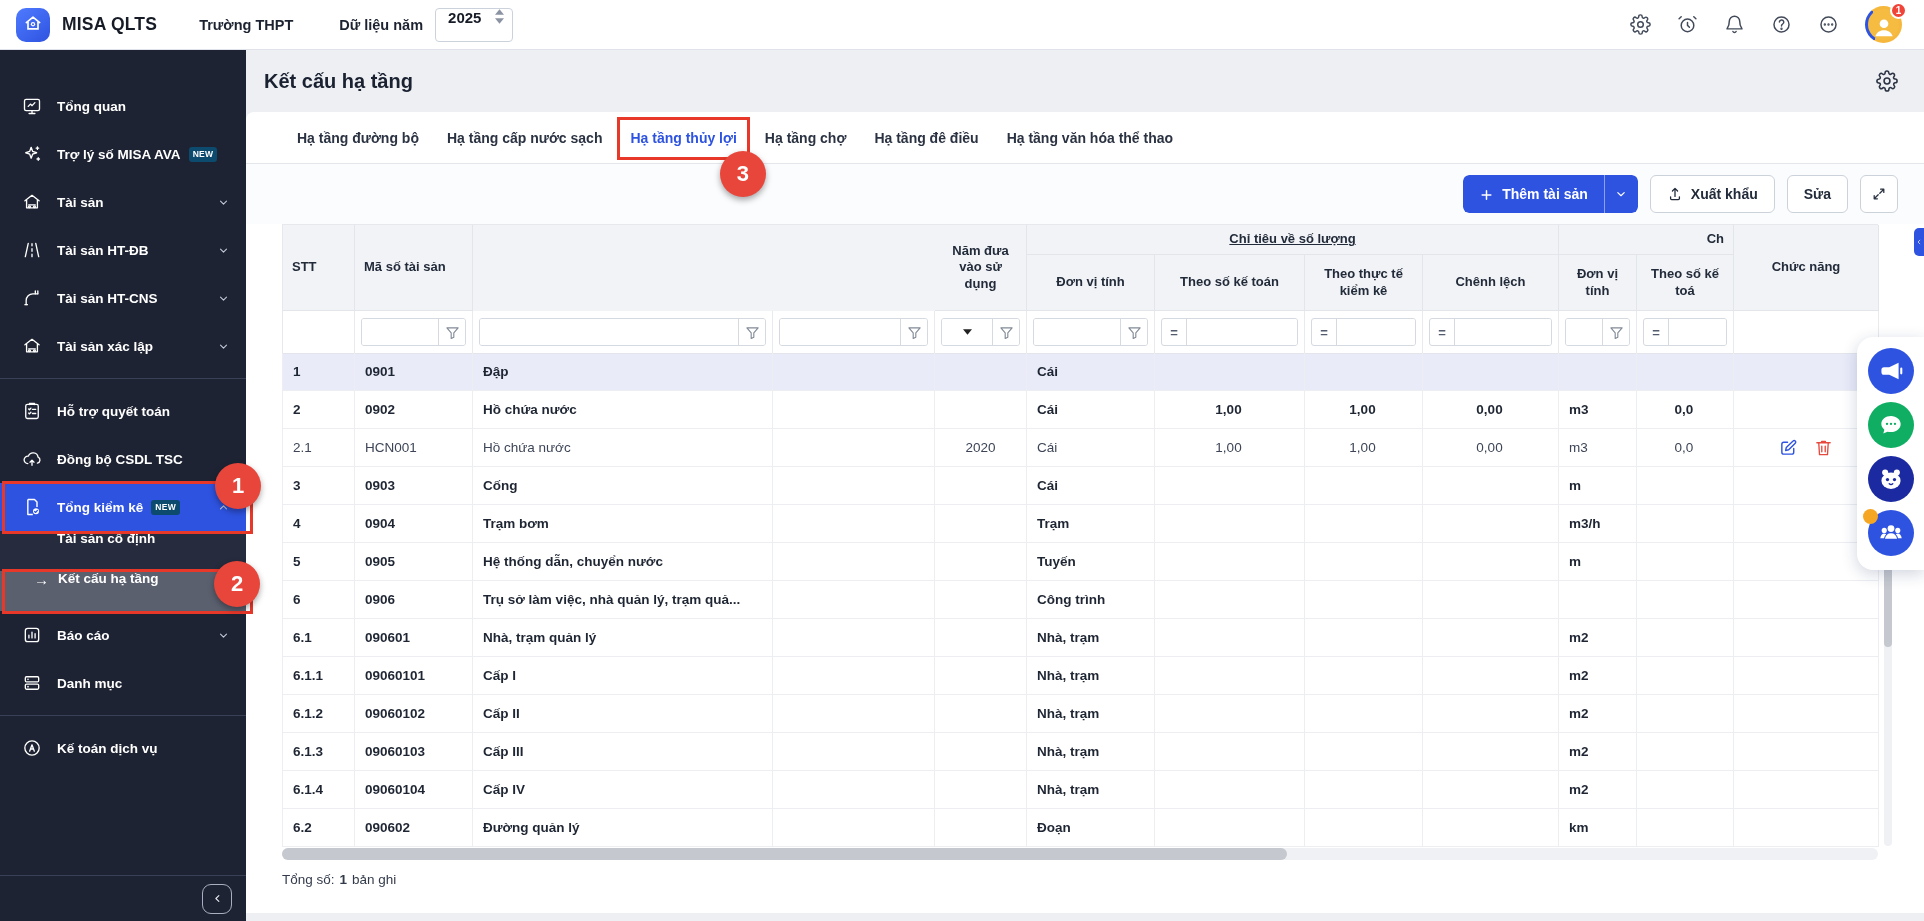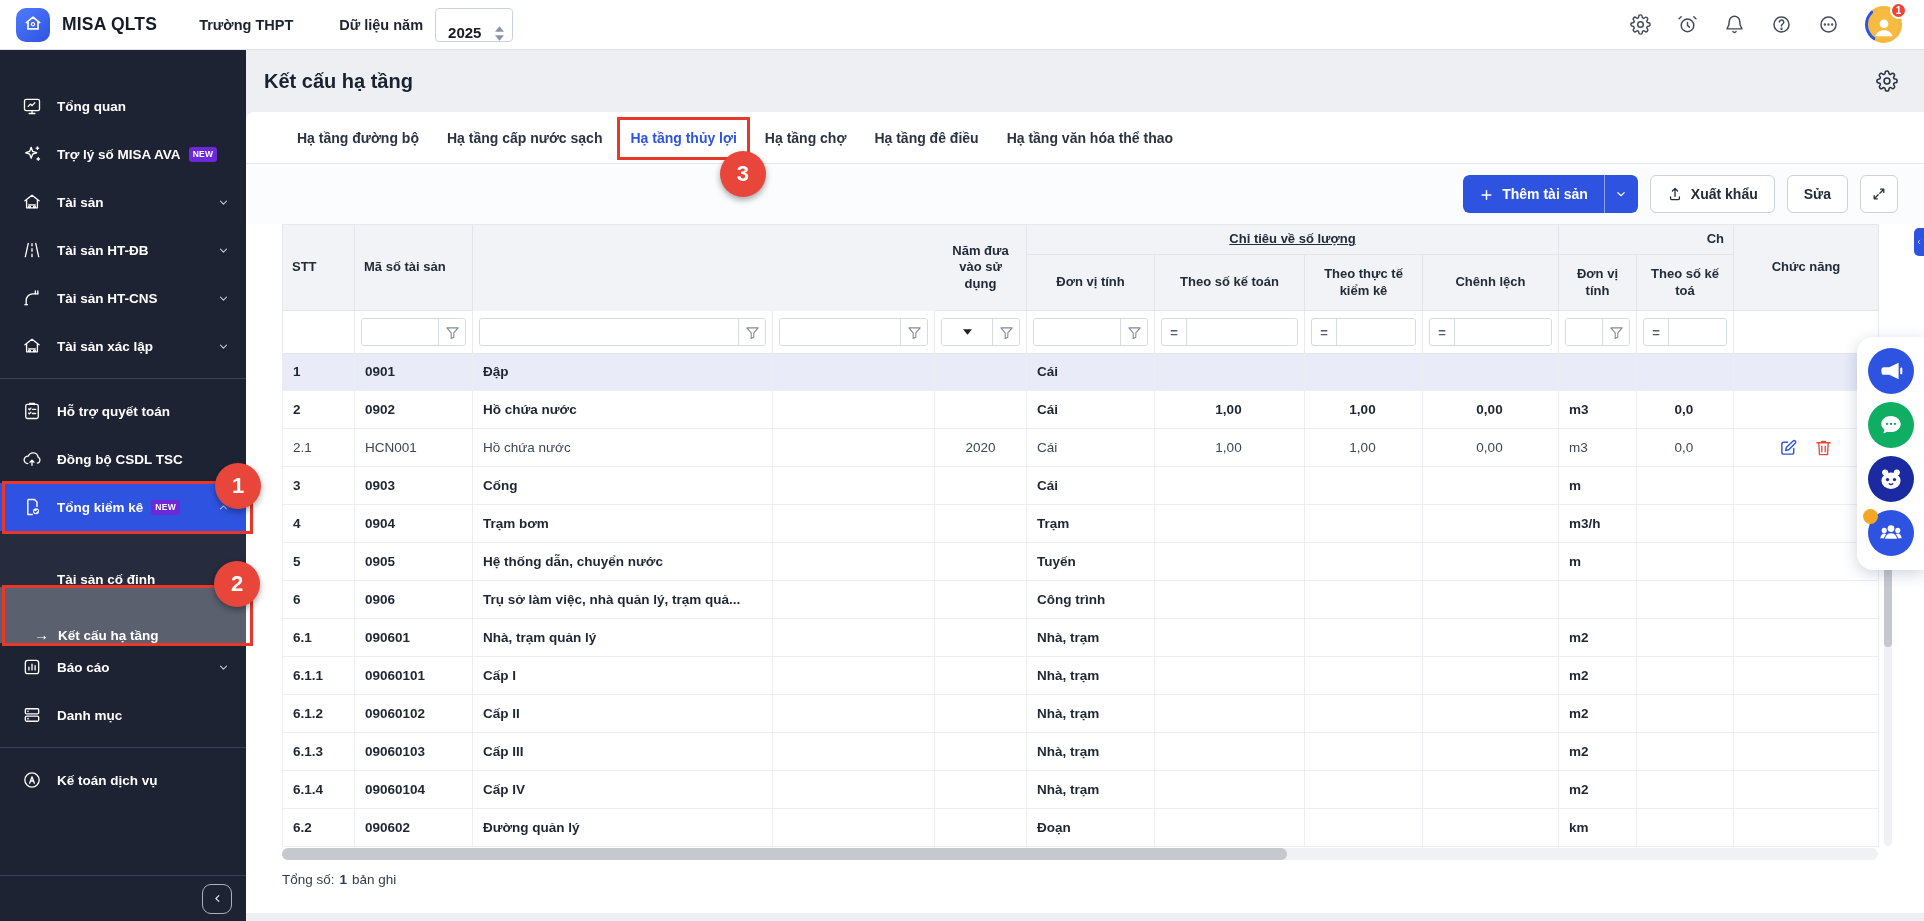--- a/index.html
+++ b/index.html
@@ -6,21 +6,21 @@
   body { font-family:"Liberation Sans","DejaVu Sans",sans-serif; }
   .page { position:relative; width:1924px; height:921px; overflow:hidden; background:#edeff3; }
 
   
   .topbar { height:50px; background:#fff; border-bottom:1px solid #dfe3e9; display:flex; align-items:center; padding:0 22px 0 16px; position:relative; z-index:20; }
   .logo { width:34px; height:34px; border-radius:10px; background:linear-gradient(140deg,#4f7bff,#2e53e0); display:flex; align-items:center; justify-content:center; }
   .logo svg { width:20px; height:20px; }
   .brand { font-size:17.5px; font-weight:800; color:#161b26; margin-left:12px; letter-spacing:.2px; }
   .org { font-size:14.5px; font-weight:700; color:#1c2230; margin-left:42px; }
   .yr-label { font-size:14.5px; font-weight:600; color:#1c2230; margin-left:46px; }
-  .yr-box { margin-left:12px; width:78px; height:34px; border:1px solid #ccd2db; border-radius:4px; display:flex; align-items:flex-end; padding:0 8px 0 12px; background:#fff; }
+  .yr-box { margin-left:12px; width:78px; height:34px; border:1px solid #ccd2db; border-radius:4px; display:flex; align-items:flex-start; padding:0 8px 0 12px; background:#fff; }
   .yr-val { font-size:15px; font-weight:700; color:#161b26; flex:1; }
   .yr-steps { display:flex; flex-direction:column; gap:3px; }
   .yr-steps svg { width:9px; height:6px; display:block; cursor:pointer; }
   .top-right { margin-left:auto; display:flex; align-items:center; gap:26px; }
   .top-icon { width:21px; height:21px; color:#424a59; background:none; border:none; cursor:pointer; padding:0; }
   .top-icon svg { width:100%; height:100%; display:block; }
   .avatar-wrap { position:relative; width:37px; height:37px; }
   .avatar-ring { width:37px; height:37px; border-radius:50%; background:conic-gradient(from 210deg,#2e53e0 0 110deg,#f5b83d 110deg 360deg); display:flex; align-items:center; justify-content:center; cursor:pointer; }
   .avatar { width:31px; height:31px; border-radius:50%; background:#f6bb41; overflow:hidden; display:flex; align-items:center; justify-content:center; }
   .avatar svg { width:26px; height:26px; margin-top:4px; }
@@ -29,26 +29,26 @@
   
   .app { display:flex; height:871px; }
 
   
   .sidebar { position:relative; width:246px; background:#1e2333; flex:none; z-index:10; color:#fff; }
   .menu { padding-top:32px; }
   .menu-item { height:48px; display:flex; align-items:center; padding:0 16px 0 22px; cursor:pointer; position:relative; }
   .menu-item .icon { width:20px; height:20px; flex:none; color:#fff; }
   .menu-item .icon svg { width:100%; height:100%; display:block; }
   .mi-label { font-size:13.5px; font-weight:600; color:#fff; margin-left:15px; white-space:nowrap; }
-  .new-badge { background:#6d28d9; color:#fff; font-size:8.5px; font-weight:800; border-radius:3px; padding:2.5px 4px; margin-left:8px; letter-spacing:.3px; }
+  .new-badge { background:#0c4a6e; color:#fff; font-size:8.5px; font-weight:800; border-radius:3px; padding:2.5px 4px; margin-left:8px; letter-spacing:.3px; }
   .mi-chev { margin-left:auto; width:13px; height:13px; color:#c6cbd8; }
   .mi-chev svg { width:100%; height:100%; display:block; }
   .menu-item.active { background:#2e53e0; }
   .menu-divider { height:1px; background:#394156; margin:8px 0; }
-  .submenu-item { height:56px; display:flex; align-items:flex-end; padding-left:57px; background:#262b3d; cursor:pointer; position:relative; }
+  .submenu-item { height:40px; display:flex; align-items:flex-start; padding-left:57px; background:#262b3d; cursor:pointer; position:relative; }
   .submenu-item.subactive { background:#5b606f; padding-left:34px; }
   .sub-arrow { color:#fff; font-size:15px; margin-right:9px; }
   .annotated::after { content:""; position:absolute; top:-2px; bottom:-3px; left:2px; right:-7px; border:3px solid #e8382a; pointer-events:none; z-index:55; }
   .sb-foot { position:absolute; bottom:0; left:0; right:0; height:46px; border-top:1px solid #394156; display:flex; align-items:center; justify-content:flex-end; padding-right:14px; }
   .collapse-btn { width:30px; height:30px; border:1.6px solid #a9afc0; border-radius:9px; background:none; color:#e8eaf2; display:flex; align-items:center; justify-content:center; cursor:pointer; }
   .collapse-btn svg { width:13px; height:13px; }
   .annot-circle { position:absolute; width:46px; height:46px; border-radius:50%; background:#e8463b; color:#fff; font-size:22px; font-weight:700; display:flex; align-items:center; justify-content:center; box-shadow:0 3px 6px rgba(0,0,0,.35); z-index:60; }
   #annot-circle-1 { left:215px; top:413px; }
   #annot-circle-2 { left:214px; top:511px; }
 

